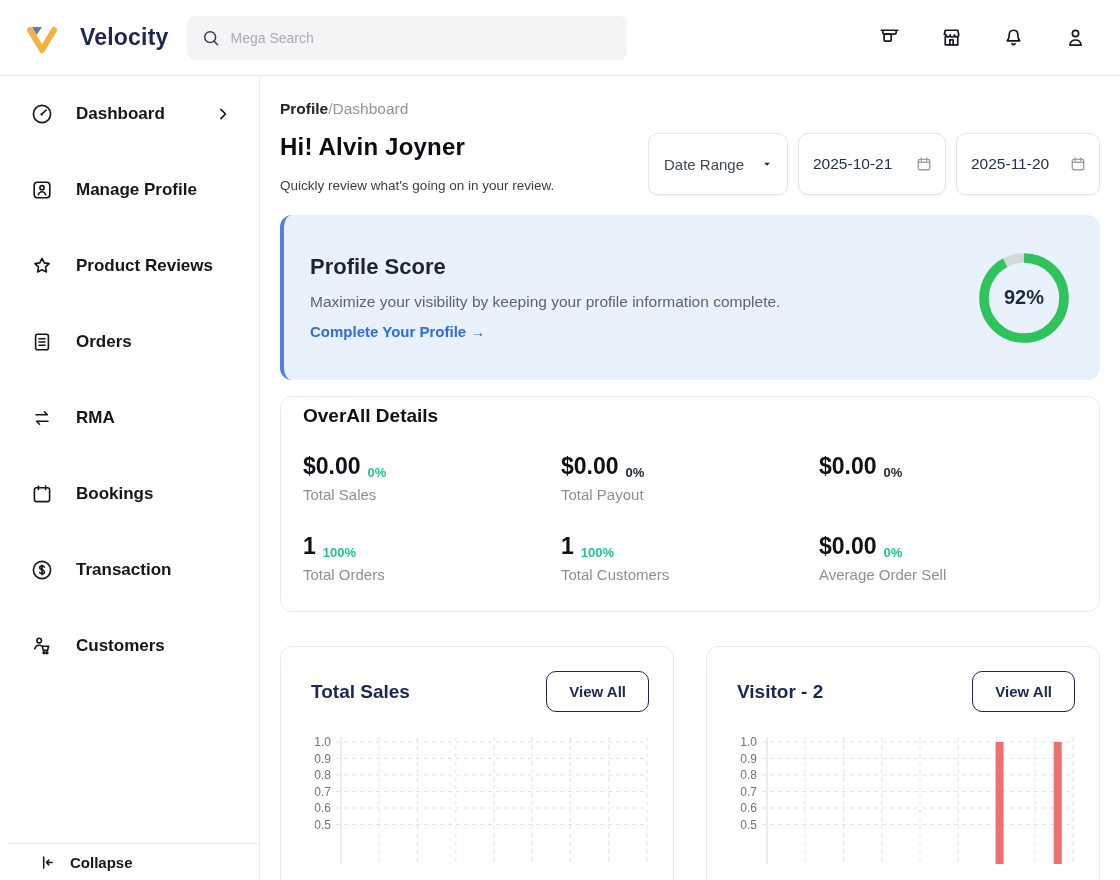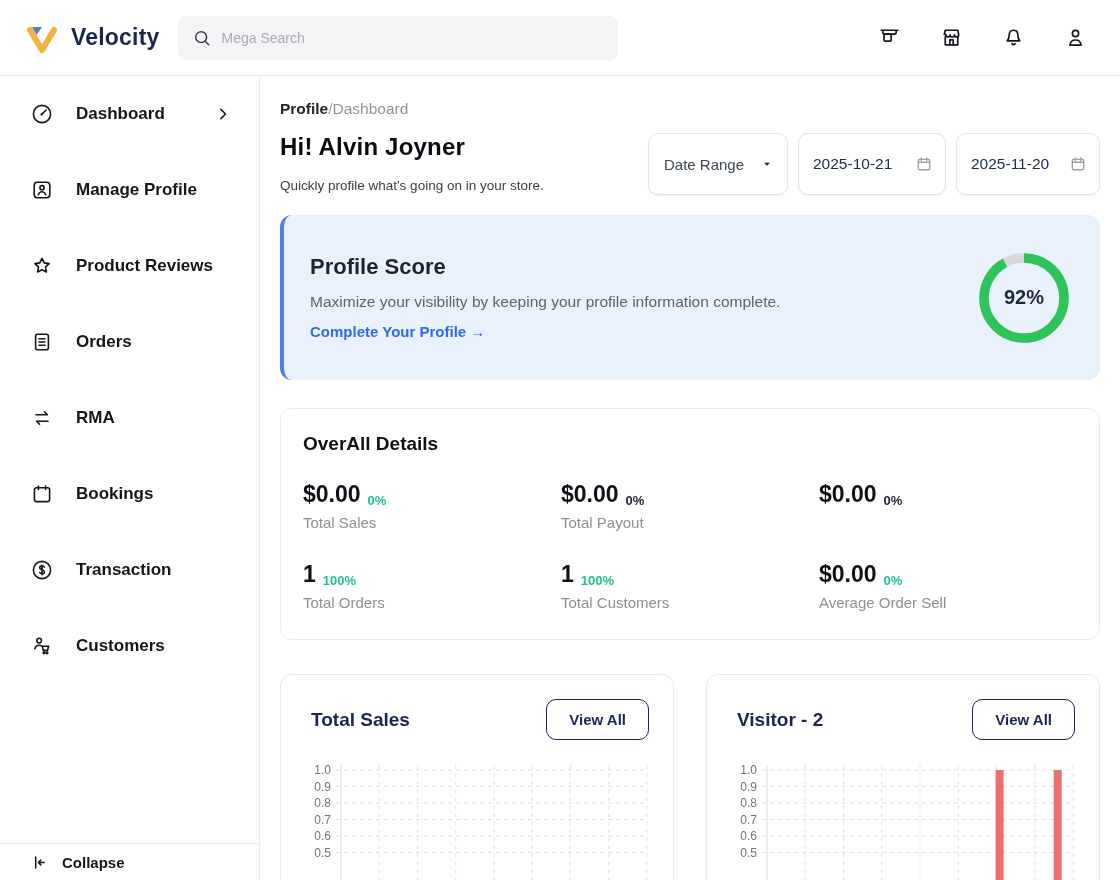--- a/index.html
+++ b/index.html
@@ -2,39 +2,39 @@
 <html><head>
 <meta charset="utf-8">
 <style>
   * { margin:0; padding:0; box-sizing:border-box; }
   html,body { width:1120px; height:880px; overflow:hidden; background:#fff;
     font-family:"Liberation Sans", sans-serif; color:#15151c; }
 
   
   .header { height:76px; display:flex; align-items:center; padding:0 22px 0 24px;
     border-bottom:1px solid #ececf0; background:#fff; }
-  .logo { display:flex; align-items:center; gap:11px; cursor:pointer;text-align:right; }
+  .logo { display:flex; align-items:center; gap:20px; cursor:pointer;text-align:right; }
   .logo-text { font-size:23px; font-weight:800; color:#1b2653; letter-spacing:.2px; }
   .search { margin-left:18px; width:440px; height:44px; background:#f4f4f6; border-radius:8px;
     display:flex; align-items:center; gap:10px; padding:0 14px; }
   .search svg { flex:0 0 auto; }
   .search input { flex:1; border:none; outline:none; background:transparent;
     font-size:14px; color:#44474d; font-family:inherit; }
   .search input::placeholder { color:#a8acb4; }
   .header-icons { margin-left:auto; display:flex; align-items:center; gap:36px; padding-right:10px; }
   .hicon-btn { width:26px; height:26px; background:none; border:none; cursor:pointer; color:#15151c; padding:0; }
 
   
   .shell { display:flex; height:804px; }
   .sidebar { width:260px; flex:0 0 260px; border-right:1px solid #ececf0; position:relative; background:#fff; }
   .nav-item { height:76px; display:flex; align-items:center; gap:22px; padding:0 26px 0 30px;
     font-size:17px; font-weight:600; color:#15151c; cursor:pointer; }
   .nav-item .icon, .collapse-row .icon { display:inline-flex; color:#15151c; }
   .nav-item .chev { margin-left:auto; display:inline-flex; color:#15151c; }
-  .collapse-row { position:absolute; left:0; right:0; bottom:0; height:37px; border-top:1px solid #ececf0;
+  .collapse-row { position:absolute; left:8px; right:0; bottom:0; height:37px; border-top:1px solid #ececf0;
     display:flex; align-items:center; gap:13px; padding-left:30px; font-size:15px; font-weight:600; cursor:pointer; }
 
   .main { flex:1; padding:24px 20px 0 20px; overflow:hidden; }
 
   
   .breadcrumb { font-size:15.5px; display:flex; align-items:center; }
   .crumb-parent { color:#23252b; font-weight:700; cursor:pointer; }
   .crumb-sep { color:#9aa0a8; }
   .crumb-current { color:#8e939b; }
   .title-row { display:flex; justify-content:space-between; align-items:flex-start; margin-top:15px; }
@@ -56,21 +56,21 @@
     padding:0 28px 0 26px; }
   .score-title { font-size:22px; font-weight:700; color:#1d2430; }
   .score-desc { margin-top:10px; font-size:15.5px; color:#5c6470; line-height:24px; max-width:500px; }
   .score-link { margin-top:9px; display:inline-block; font-size:15px; font-weight:700; color:#2e6be6;
     text-decoration:none; cursor:pointer; }
   .donut-wrap { position:relative; width:96px; height:96px; flex:0 0 96px; }
   .donut-label { position:absolute; inset:0; display:flex; align-items:center; justify-content:center;
     font-size:20px; font-weight:800; color:#1e2940; }
 
   
-  .overall-card { margin-top:28px; border:1px solid #e9eaef; border-radius:12px; padding:24px 22px 28px; background:#fff; }
+  .overall-card { margin-top:16px; border:1px solid #e9eaef; border-radius:12px; padding:8px 22px 28px; background:#fff; }
   .overall-title { font-size:19px; font-weight:700; color:#101218; }
   .stats-grid { display:grid; grid-template-columns:1fr 1fr 1fr; row-gap:30px; margin-top:26px; }
   .stat-top { display:flex; align-items:flex-end; gap:7px; }
   .stat-value { font-size:23px; font-weight:800; color:#0e1118; }
   .stat-pct { font-size:13px; font-weight:700; }
   .stat-label { margin-top:6px; font-size:15px; color:#8b9098; }
 
   
   .charts-row { display:flex; gap:32px; margin-top:34px; }
   .chart-card { flex:1; border:1px solid #e9eaef; border-radius:12px; padding:24px 20px; height:250px; background:#fff; }
@@ -218,21 +218,21 @@
   <main class="main">
     <div class="breadcrumb">
       <span class="crumb-parent">Profile</span>
       <span class="crumb-sep">/</span>
       <span class="crumb-current">Dashboard</span>
     </div>
 
     <div class="title-row">
       <div>
         <h1 class="greeting">Hi! Alvin Joyner</h1>
-        <div class="subtitle">Quickly profile what's going on in your store.</div>
+        <div class="subtitle">Quickly review what's going on in your review.</div>
       </div>
       <div class="filters">
         <div class="select-box">
           <span>Date Range</span>
           <span class="caret">
             <svg width="14" height="14" viewBox="0 0 24 24">
                 <path d="M7 10l5 5 5-5z" fill="currentColor"></path>
               </svg>
           </span>
         </div>

